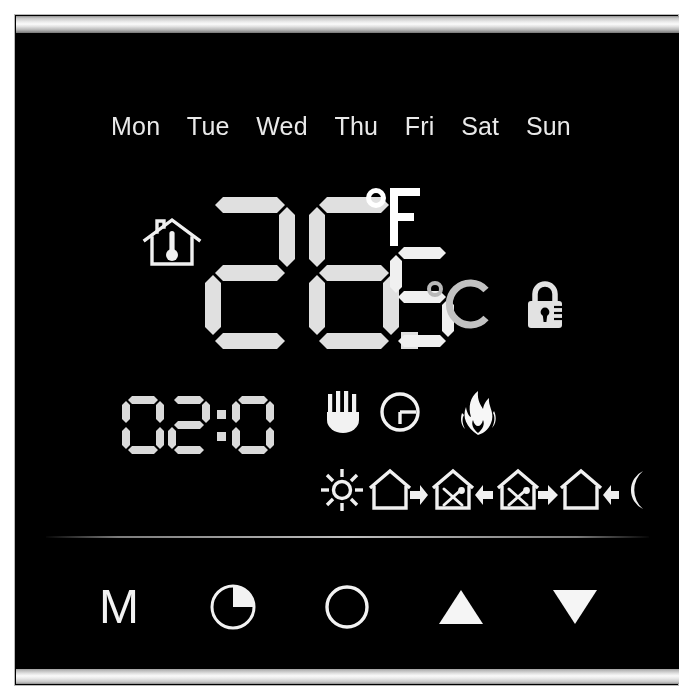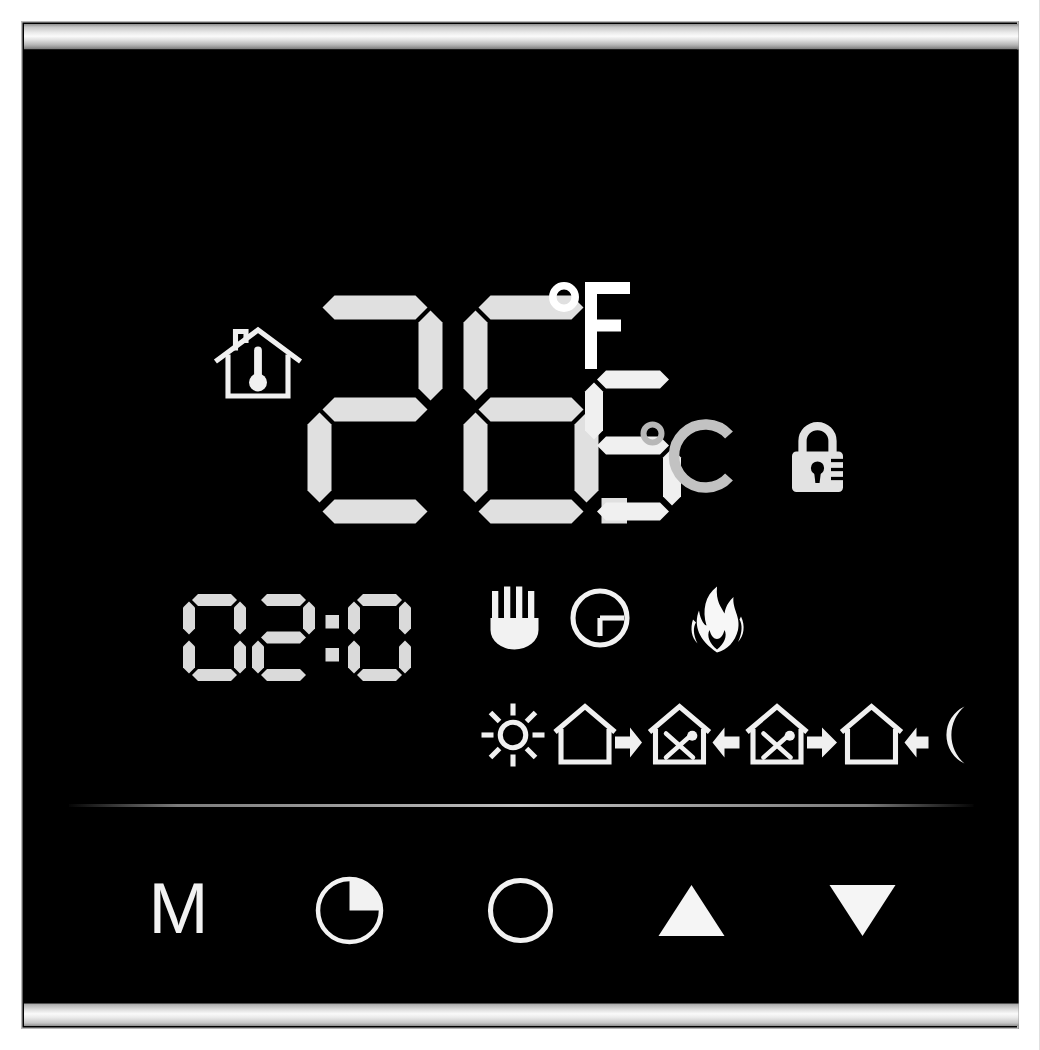--- a/index.html
+++ b/index.html
@@ -226,20 +226,29 @@
 <body>
 
 <div id="device">
   <div class="body-frame">
 
     <div class="chrome-strip chrome-top"></div>
     <div class="chrome-strip chrome-bottom"></div>
 
     <div class="glass">
 
+      <div class="weekdays">
+        <span class="weekday">Mon</span>
+        <span class="weekday">Tue</span>
+        <span class="weekday">Wed</span>
+        <span class="weekday">Thu</span>
+        <span class="weekday">Fri</span>
+        <span class="weekday">Sat</span>
+        <span class="weekday">Sun</span>
+      </div>
 
       <div class="temp-zone">
 
         <div class="house-icon">
           <svg viewBox="0 0 62 58" width="62" height="58">
             <g fill="none" stroke="#f0f0f0" stroke-width="3.4" stroke-linejoin="miter" stroke-linecap="square">
               <path d="M4 26 L31 6 L58 26"></path>
               <path d="M11 24 L11 50 L51 50 L51 24"></path>
               <path d="M16 18 L16 7 L23 7 L23 13"></path>
             </g>

